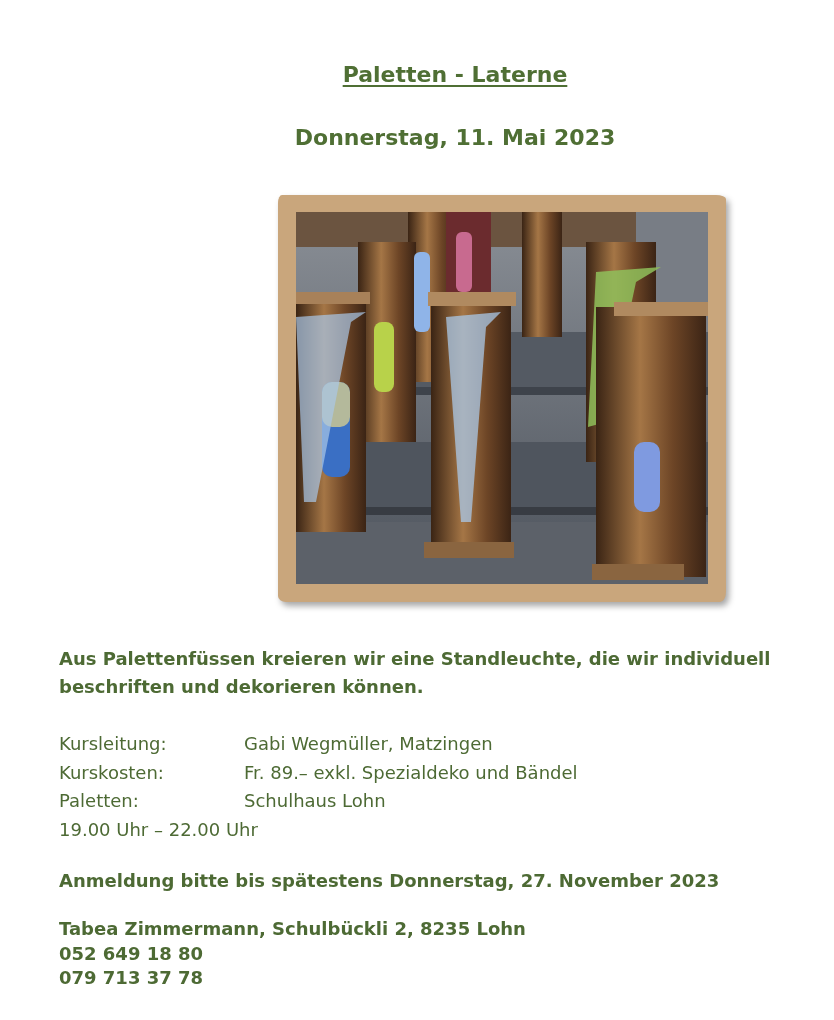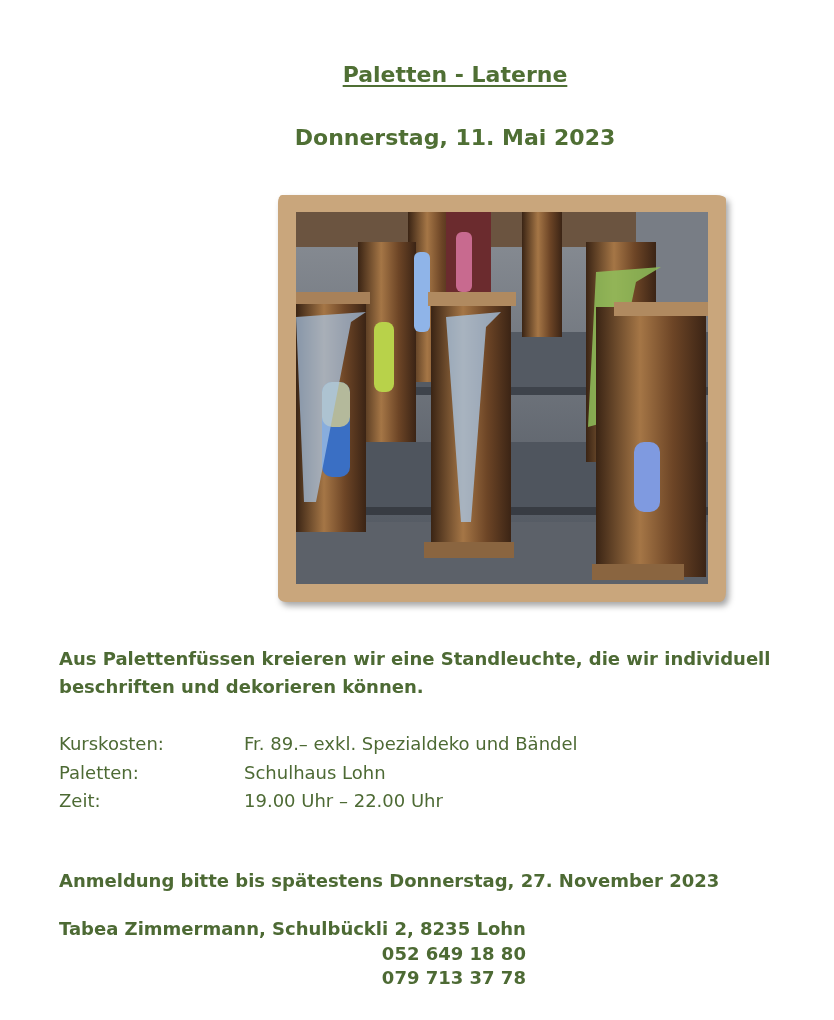--- a/index.html
+++ b/index.html
@@ -28,21 +28,21 @@
     }
     .text {
       position: absolute; left: 59px; font-size: 18px; line-height: 28px;
       color: #4d6a34; white-space: nowrap; font-weight: bold;
     }
     .desc { top: 645px; }
     .info { position: absolute; left: 59px; top: 730px; font-size: 18px; color: #4d6a34; }
     .info-row { display: flex; height: 28.5px; line-height: 28.5px; white-space: nowrap; }
     .info-label { width: 185px; }
     .deadline { top: 867px; }
-    .contact { top: 917px; line-height: 24.5px; text-align: right; }
+    .contact { top: 917px; line-height: 24.5px; }
     .contact div { height: 24.5px; }
   </style>
 </head>
 <body>
 
 <div class="title">Paletten - Laterne</div>
 <div class="date">Donnerstag, 11. Mai 2023</div>
 
 <div class="photo-frame">
   <div class="photo">
@@ -98,29 +98,32 @@
   </div>
 </div>
 
 <div class="text desc">
   <div>Aus Palettenfüssen kreieren wir eine Standleuchte, die wir individuell</div>
   <div>beschriften und dekorieren können.</div>
 </div>
 
 <div class="info">
   <div class="info-row">
+    <span class="info-label">Kursleitung:</span>
+    <span>Gabi Wegmüller, Matzingen</span>
+  </div>
+  <div class="info-row">
     <span class="info-label">Kurskosten:</span>
     <span>Fr. 89.– exkl. Spezialdeko und Bändel</span>
   </div>
   <div class="info-row">
     <span class="info-label">Paletten:</span>
     <span>Schulhaus Lohn</span>
   </div>
   <div class="info-row">
-    <span class="info-label">Zeit:</span>
     <span>19.00 Uhr – 22.00 Uhr</span>
   </div>
 </div>
 
 <div class="text deadline">Anmeldung bitte bis spätestens Donnerstag, 27. November 2023</div>
 
 <div class="text contact">
   <div>Tabea Zimmermann, Schulbückli 2, 8235 Lohn</div>
   <div>052 649 18 80</div>
   <div>079 713 37 78</div>

